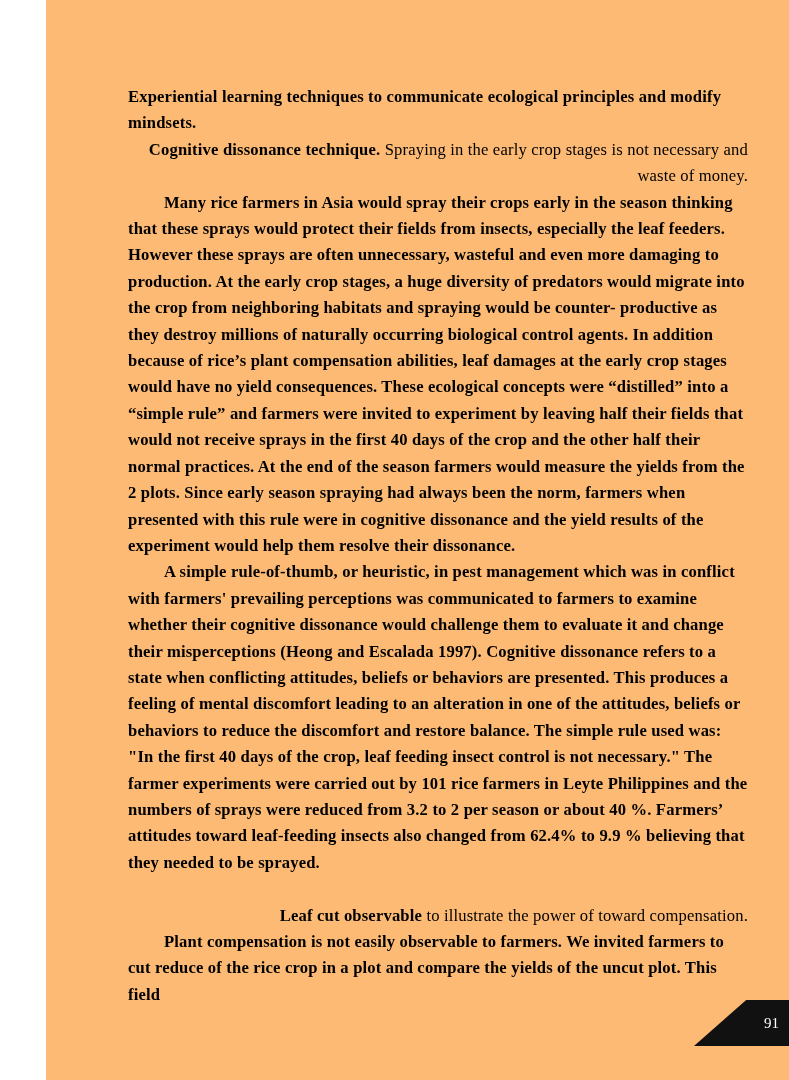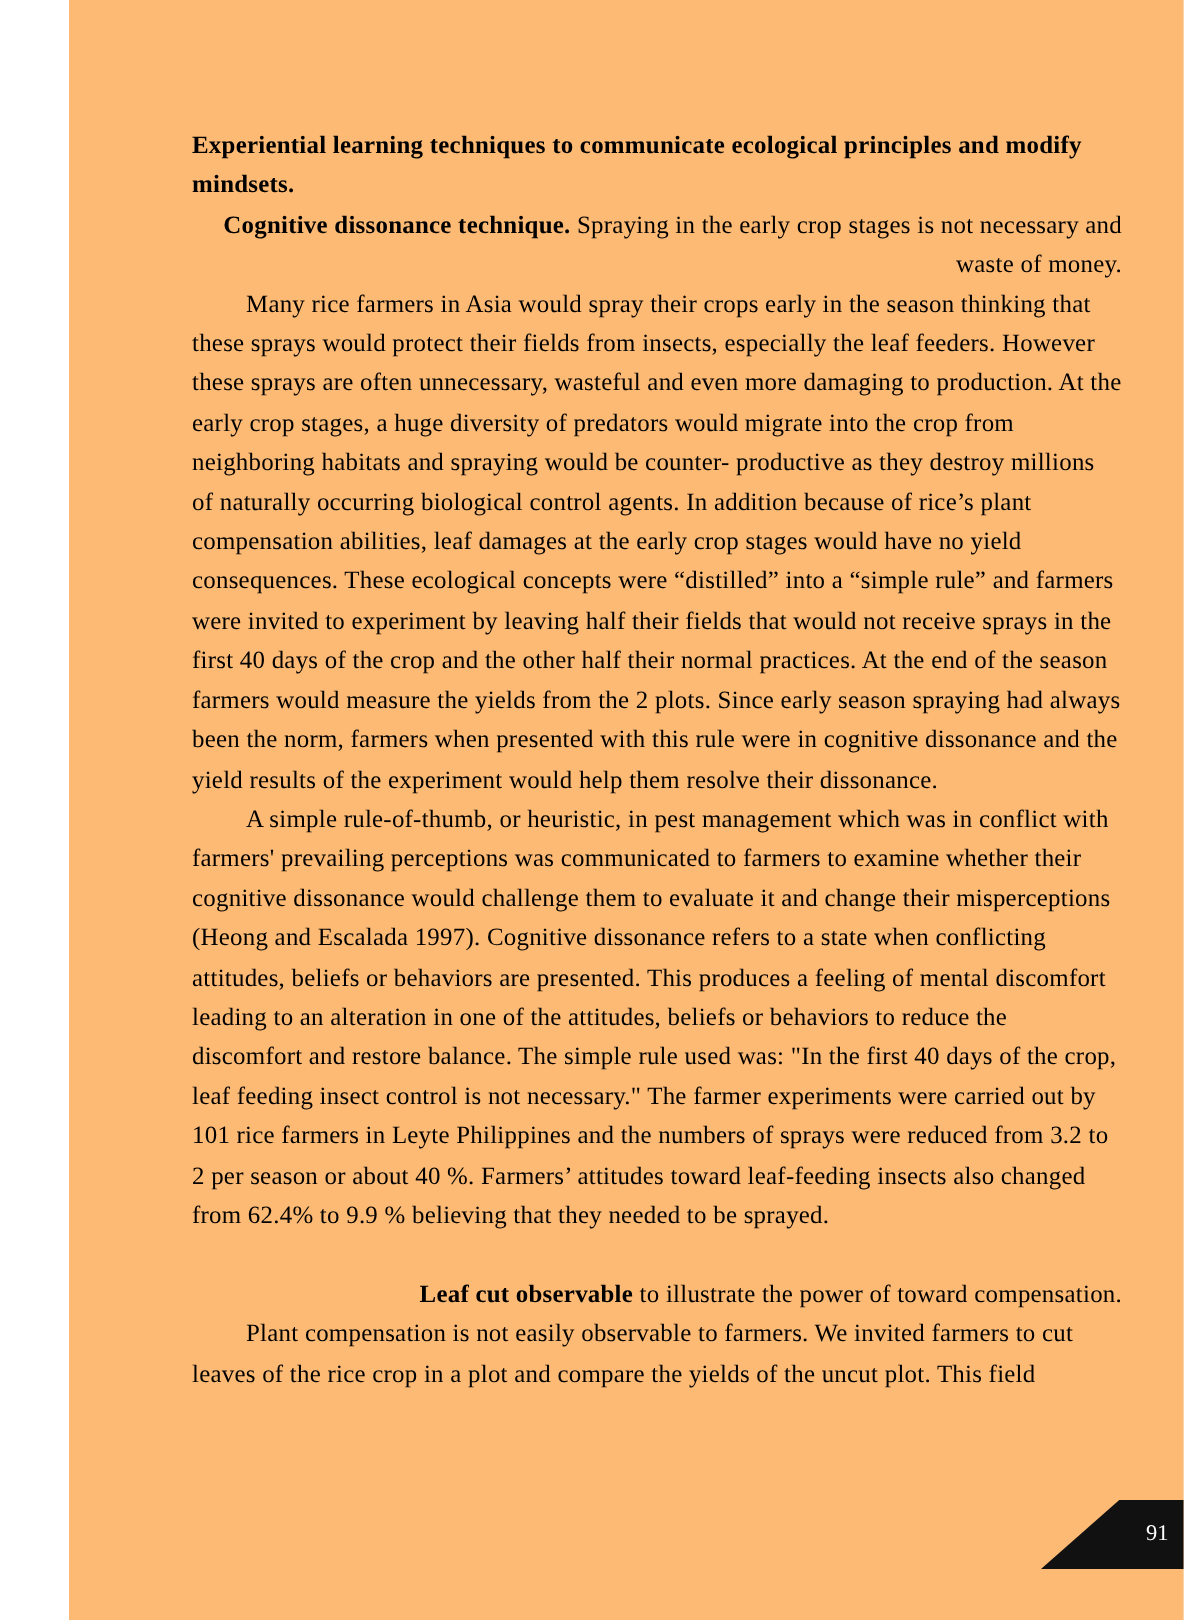--- a/index.html
+++ b/index.html
@@ -42,20 +42,21 @@
     font-size: 16.6px;
     line-height: 26.4px;
     text-align: right;
   }
   .subhead-line .lead {
     font-weight: bold;
   }
   .body-par {
     margin: 0;
     text-indent: 36px;
+    font-weight: bold;
   }
   .spacer {
     height: 26.4px;
   }
   .footer-tab {
     position: absolute;
     right: 0;
     top: 1000px;
     width: 141px;
     height: 46px;
@@ -92,21 +93,21 @@
     <p class="body-par">Many rice farmers in Asia would spray their crops early in the season thinking that these sprays would protect their fields from insects, especially the leaf feeders. However these sprays are often unnecessary, wasteful and even more damaging to production. At the early crop stages, a huge diversity of predators would migrate into the crop from neighboring habitats and spraying would be counter- productive as they destroy millions of naturally occurring biological control agents. In addition because of rice’s plant compensation abilities, leaf damages at the early crop stages would have no yield consequences. These ecological concepts were “distilled” into a “simple rule” and farmers were invited to experiment by leaving half their fields that would not receive sprays in the first 40 days of the crop and the other half their normal practices. At the end of the season farmers would measure the yields from the 2 plots. Since early season spraying had always been the norm, farmers when presented with this rule were in cognitive dissonance and the yield results of the experiment would help them resolve their dissonance.</p>
 
     <p class="body-par">A simple rule-of-thumb, or heuristic, in pest management which was in conflict with farmers' prevailing perceptions was communicated to farmers to examine whether their cognitive dissonance would challenge them to evaluate it and change their misperceptions (Heong and Escalada 1997). Cognitive dissonance refers to a state when conflicting attitudes, beliefs or behaviors are presented. This produces a feeling of mental discomfort leading to an alteration in one of the attitudes, beliefs or behaviors to reduce the discomfort and restore balance. The simple rule used was: "In the first 40 days of the crop, leaf feeding insect control is not necessary." The farmer experiments were carried out by 101 rice farmers in Leyte Philippines and the numbers of sprays were reduced from 3.2 to 2 per season or about 40 %. Farmers’ attitudes toward leaf-feeding insects also changed from 62.4% to 9.9 % believing that they needed to be sprayed.</p>
 
     <div class="spacer"></div>
 
     <p class="subhead-line">
       <span class="lead">Leaf cut observable</span><span> to illustrate the power of toward compensation.</span>
     </p>
 
-    <p class="body-par">Plant compensation is not easily observable to farmers. We invited farmers to cut leaves of the rice crop in a plot and compare the yields of the uncut plot. This field</p>
+    <p class="body-par">Plant compensation is not easily observable to farmers. We invited farmers to cut reduce of the rice crop in a plot and compare the yields of the uncut plot. This field</p>
 
   </div>
 
   <div class="footer-tab">
     <span class="page-num">91</span>
   </div>
 
 </div>
 
 </body></html>

